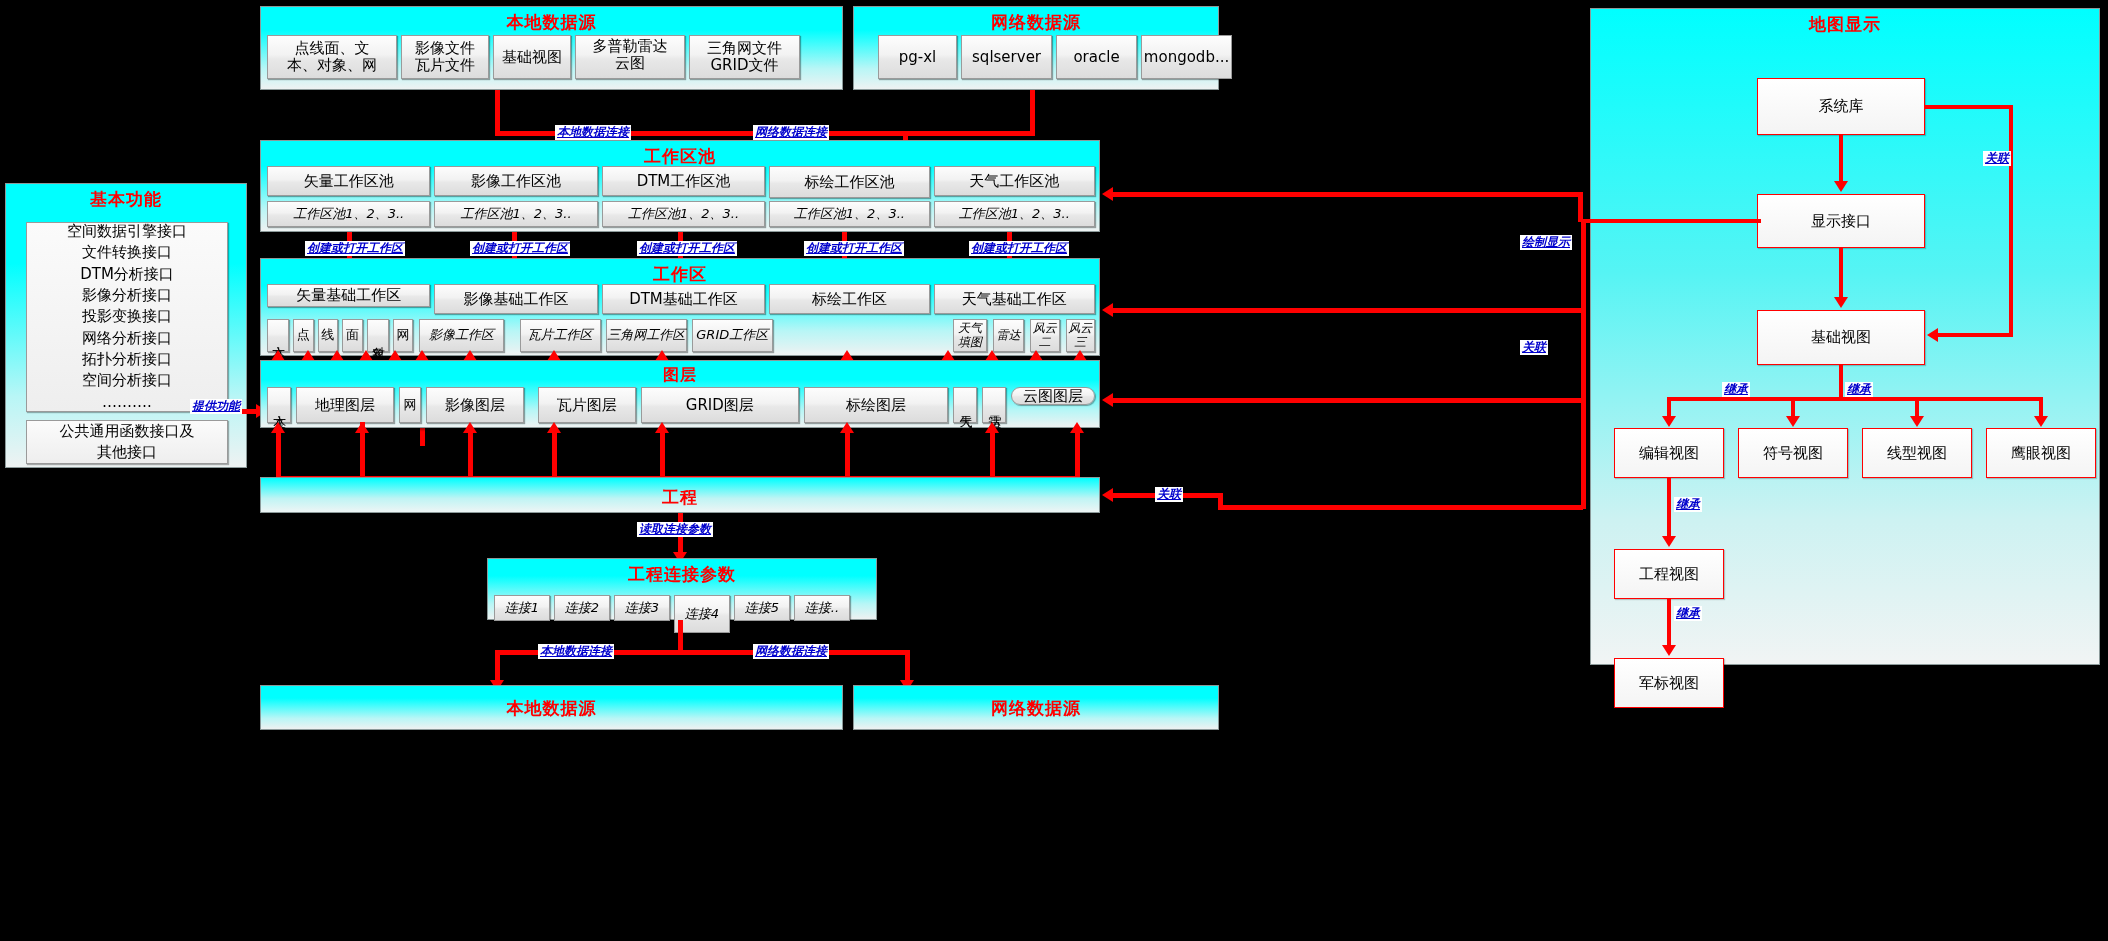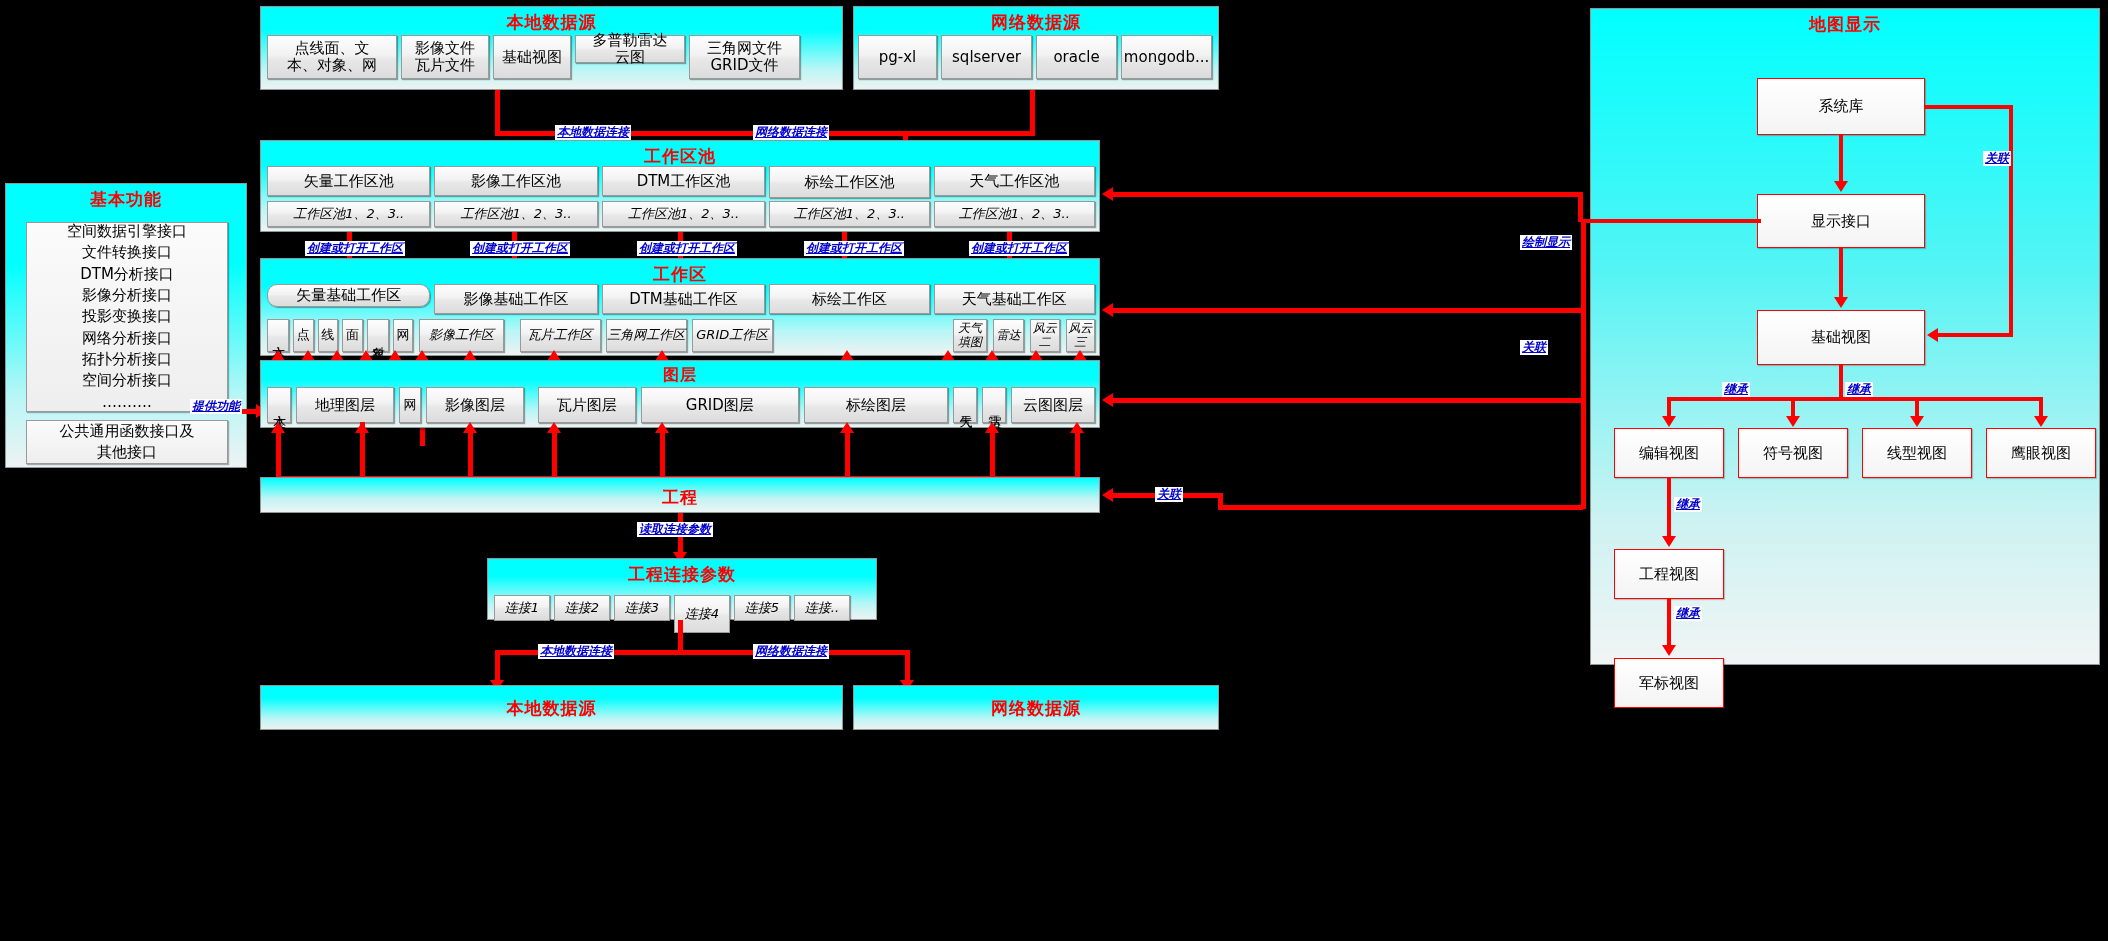--- a/index.html
+++ b/index.html
@@ -61,30 +61,30 @@
 <body>
 
 <div class="panel" style="left:260px;top:6px;width:583px;height:84px;">
   <div class="panel-title">本地数据源</div>
   <div class="rowbox" style="left:6px;top:28px;width:571px;height:44px;gap:4px;">
     <div class="btn" style="width:130px;height:44px;">点线面、文
 本、对象、网</div>
     <div class="btn" style="width:88px;height:44px;">影像文件
 瓦片文件</div>
     <div class="btn" style="width:78px;height:44px;">基础视图</div>
-    <div class="btn" style="width:110px;height:28px;">多普勒雷达
+    <div class="btn" style="width:110px;height:44px;font-family:Liberation Mono, monospace;">多普勒雷达
 云图</div>
     <div class="btn" style="width:111px;height:44px;">三角网文件
 GRID文件</div>
   </div>
 </div>
 
 <div class="panel" style="left:853px;top:6px;width:366px;height:84px;">
   <div class="panel-title">网络数据源</div>
-  <div class="rowbox" style="left:4px;top:28px;width:354px;height:44px;gap:4px;">
+  <div class="rowbox" style="left:24px;top:28px;width:354px;height:44px;gap:4px;">
     <div class="btn" style="width:80px;height:44px;">pg-xl</div>
     <div class="btn" style="width:92px;height:44px;">sqlserver</div>
     <div class="btn" style="width:82px;height:44px;">oracle</div>
     <div class="btn" style="width:92px;height:44px;">mongodb...</div>
   </div>
 </div>
 
 <div class="ln" style="left:495px;top:90px;width:5px;height:45px;"></div>
 <div class="ln" style="left:495px;top:131px;width:412px;height:5px;"></div>
 <div class="ln" style="left:1030px;top:90px;width:5px;height:45px;"></div>
@@ -148,21 +148,21 @@
 <div class="ah ah-d" style="left:837px;top:283px;"></div>
 <div class="elbl" style="left:804px;top:241px;">创建或打开工作区</div>
 
 <div class="ln" style="left:1007px;top:232px;width:5px;height:53px;"></div>
 <div class="ah ah-d" style="left:1002px;top:283px;"></div>
 <div class="elbl" style="left:969px;top:241px;">创建或打开工作区</div>
 
 <div class="panel" style="left:260px;top:258px;width:840px;height:98px;">
   <div class="panel-title">工作区</div>
   <div class="rowbox" style="left:6px;top:25px;width:828px;height:30px;gap:4px;">
-    <div class="btn" style="width:165px;height:23px;border-radius:10px;">矢量基础工作区</div>
+    <div class="btn" style="width:165px;height:23px;">矢量基础工作区</div>
     <div class="btn" style="width:165px;height:30px;">影像基础工作区</div>
     <div class="btn" style="width:165px;height:30px;">DTM基础工作区</div>
     <div class="btn" style="width:162px;height:30px;">标绘工作区</div>
     <div class="btn" style="width:163px;height:30px;">天气基础工作区</div>
   </div>
   <div class="rowbox" style="left:6px;top:60px;width:828px;height:33px;">
     <div class="btn vert" style="width:22px;height:33px;margin-right:4px;">文本</div>
     <div class="btn sm" style="width:25px;height:33px;margin-right:4px;">点</div>
     <div class="btn sm" style="width:25px;height:33px;margin-right:4px;">线</div>
     <div class="btn sm" style="width:25px;height:33px;margin-right:4px;">面</div>
@@ -216,21 +216,21 @@
   <div class="rowbox" style="left:6px;top:26px;width:828px;height:36px;">
     <div class="btn vert" style="width:24px;height:36px;margin-right:5px;">文本</div>
     <div class="btn" style="width:105px;height:36px;margin-right:5px;">地理图层</div>
     <div class="btn sm" style="width:24px;height:36px;margin-right:5px;">网</div>
     <div class="btn" style="width:105px;height:36px;margin-right:14px;">影像图层</div>
     <div class="btn" style="width:105px;height:36px;margin-right:5px;">瓦片图层</div>
     <div class="btn" style="width:170px;height:36px;margin-right:5px;">GRID图层</div>
     <div class="btn" style="width:155px;height:36px;margin-right:5px;">标绘图层</div>
     <div class="btn vert" style="width:24px;height:36px;margin-right:5px;">天气</div>
     <div class="btn vert" style="width:24px;height:36px;margin-right:5px;">雷达</div>
-    <div class="btn" style="width:90px;height:36px;">云图图层</div>
+    <div class="btn" style="width:90px;height:18px;border-radius:16px;">云图图层</div>
   </div>
 </div>
 
 <div class="ln" style="left:276px;top:428px;width:5px;height:52px;"></div>
 <div class="ah ah-u" style="left:271px;top:422px;"></div>
 <div class="ln" style="left:360px;top:448px;width:5px;height:32px;"></div>
 <div class="ah ah-u" style="left:355px;top:422px;"></div>
 <div class="ln" style="left:360px;top:422px;width:5px;height:28px;"></div>
 <div class="ln" style="left:468px;top:428px;width:5px;height:52px;"></div>
 <div class="ah ah-u" style="left:463px;top:422px;"></div>

